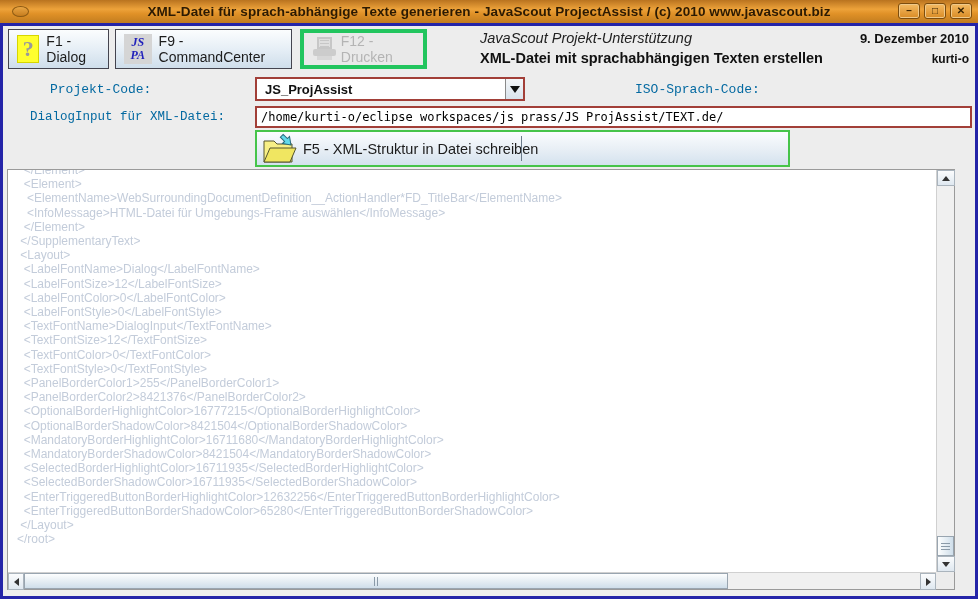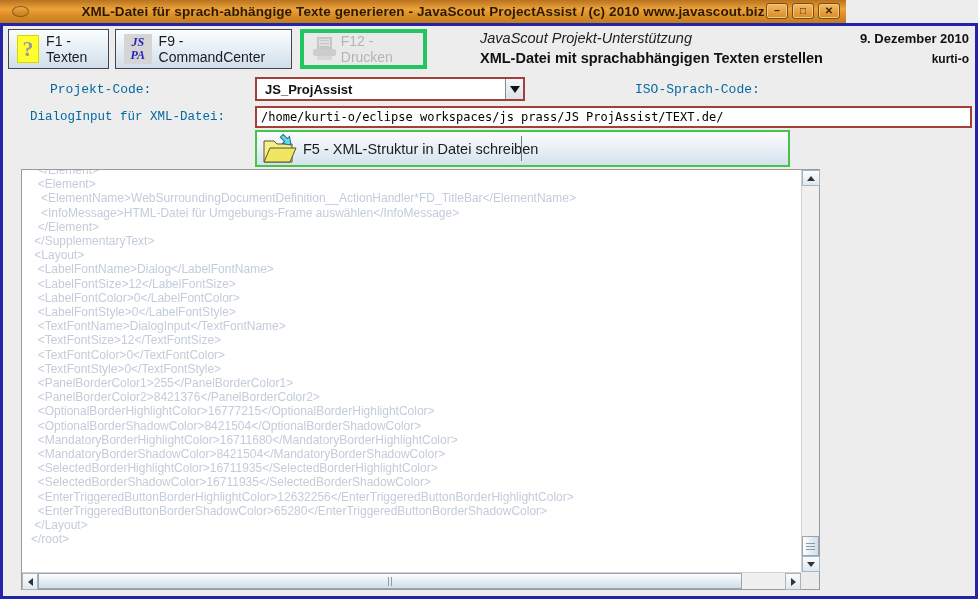--- a/index.html
+++ b/index.html
@@ -1,20 +1,20 @@
 <!DOCTYPE html>
 <html><head>
 <meta charset="utf-8">
 <style>
   * { margin:0; padding:0; box-sizing:border-box; }
   html,body { width:978px; height:599px; font-family:"Liberation Sans",sans-serif; background:#ededed; overflow:hidden; }
 
   
   .titlebar {
-    position:absolute; left:0; top:0; width:846px; height:23px;
+    position:absolute; left:0; top:0; width:978px; height:23px;
     background:linear-gradient(#b9731f 0%, #eda23a 40%, #e09127 60%, #c17c1f 100%);
     display:flex; align-items:center;
   }
   .menu-oval {
     position:absolute; left:12px; top:6px; width:17px; height:11px;
     border-radius:50%; background:linear-gradient(#eaa645,#c67d1e);
     border:1px solid #8d5a13;
   }
   .title-text {
     position:absolute; left:0; right:0; text-align:center;
@@ -110,21 +110,21 @@
     position:absolute; left:252px; top:104px; width:535px; height:37px;
     border:2px solid #46c44a;
     background:linear-gradient(#fafcfe, #e7eef5 55%, #d4e2ee);
     display:flex; align-items:center; gap:6px; padding:0 4px;
     font-size:14.5px; color:#1c1c1c; cursor:pointer;
   }
   .f5-caret { position:absolute; left:264px; top:4px; bottom:4px; width:1px; background:#6b7b8a; }
 
   
   .scroll-pane {
-    position:absolute; left:18px; top:143px; width:799px; height:421px;
+    position:absolute; left:4px; top:143px; width:948px; height:421px;
     border:1px solid #9a9a9a; background:#fff;
   }
   .xml-view {
     position:absolute; left:0; top:0; right:18px; bottom:17px;
     overflow:hidden; padding-left:9px;
   }
   .xml-text {
     margin-top:-7px; white-space:pre;
     font-size:12px; line-height:14.2px; color:#c3ccda;
   }
@@ -169,21 +169,21 @@
     <div class="win-btn">
         <span>✕</span>
       </div>
   </div>
 </div>
 
 <div class="window-body">
 
   <div class="tb-btn btn-f1">
     <span class="icon-help">?</span>
-    <span>F1 - Texten</span>
+    <span>F1 - Dialog</span>
   </div>
   <div class="tb-btn btn-f9">
     <span class="icon-jspa">
       <span>JS</span>
       <span>PA</span>
     </span>
     <span>F9 - CommandCenter</span>
   </div>
   <div class="tb-btn btn-f12 disabled">
     <span class="icon-printer">

